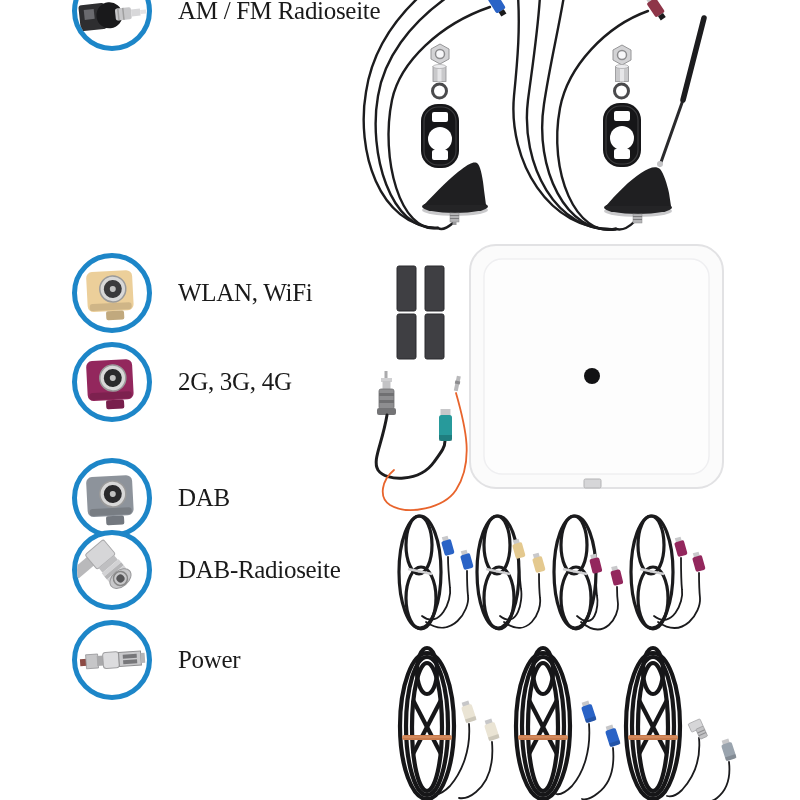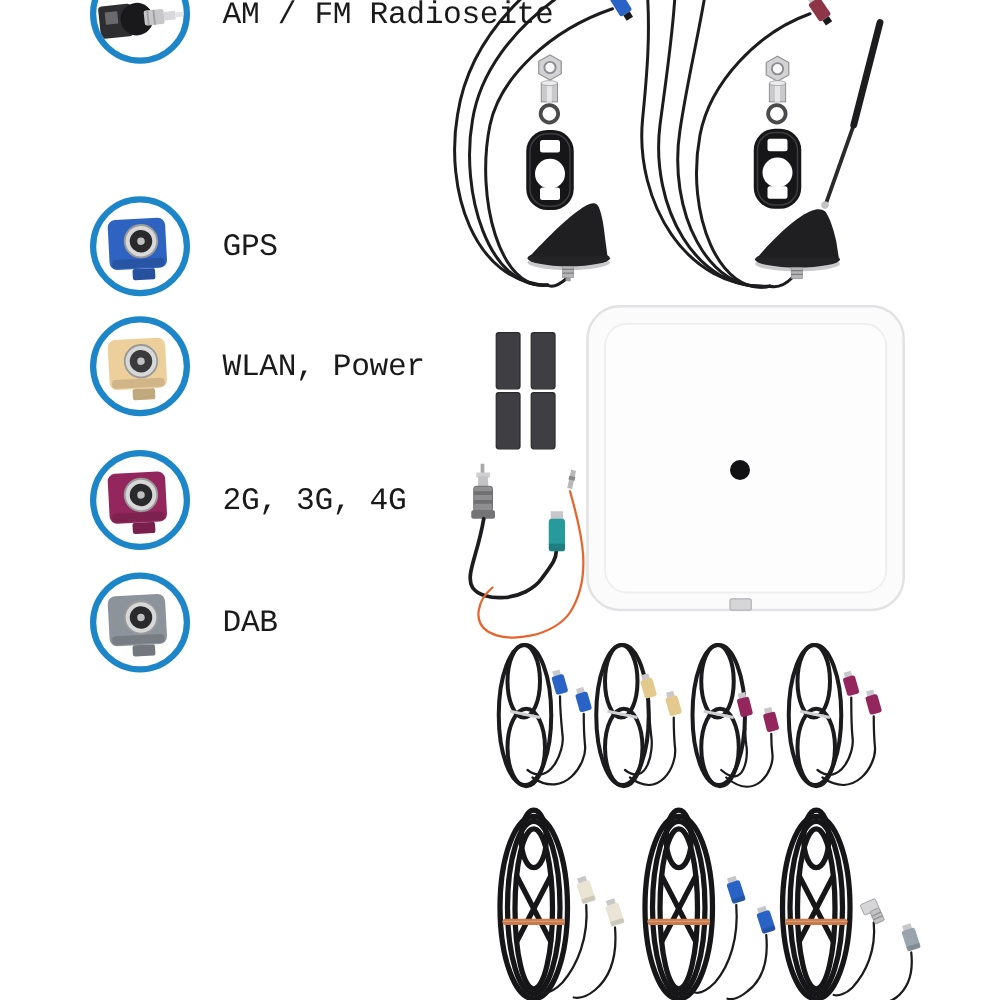--- a/index.html
+++ b/index.html
@@ -1,17 +1,17 @@
 <!DOCTYPE html>
 <html><head>
 <meta charset="utf-8">
 <style>
   html,body{margin:0;padding:0;background:#fff;}
   #page{position:relative;width:800px;height:800px;background:#fff;overflow:hidden;
-        font-family:Liberation Mono, monospace;}
+        font-family:Liberation Serif, serif;}
   #collage{position:absolute;left:0;top:0;width:800px;height:800px;}
   .legend-item{position:absolute;left:72px;height:80px;display:flex;align-items:center;gap:26px;}
   .icon-circle{width:70px;height:70px;border-radius:50%;border:5px solid #1d86c8;background:#fff;
                overflow:hidden;flex:0 0 auto;display:flex;align-items:center;justify-content:center;}
   .icon-circle svg{display:block;}
   .legend-label{font-size:25px;letter-spacing:-0.3px;color:#1a1a1a;white-space:nowrap;}
 </style>
 </head>
 <body>
 
@@ -326,55 +326,39 @@
         <line x1="46" y1="33" x2="46" y2="45" stroke="#9f9f9f" stroke-width="1.5"></line>
         <rect x="54" y="35.5" width="9" height="7" fill="#d8d8da"></rect>
         <rect x="63" y="37" width="6" height="4" fill="#e3e3e5"></rect>
       </g>
     </svg>
   </span>
   <span class="legend-label">AM / FM Radioseite</span>
 </div>
 
 
-<div class="legend-item" style="top:157px">
-  <span class="icon-circle" style="border-color: rgb(29, 134, 200);">
-    <svg width="70" height="70" viewBox="0 0 70 70">
-      <g transform="rotate(-3 35 35)">
-        <rect x="10" y="13" width="46" height="40" rx="6" fill="#2f63c1"></rect>
-        <rect x="12" y="45" width="42" height="7" rx="3" fill="#000000" opacity="0.15"></rect>
-        <circle cx="36" cy="31" r="13" fill="#d8d8d8" stroke="#9a9a9a" stroke-width="1.5"></circle>
-        <circle cx="36" cy="31" r="9" fill="#2a2a2c"></circle>
-        <circle cx="36" cy="31" r="3" fill="#c0c0c0"></circle>
-        <rect x="28" y="53" width="18" height="9" rx="2" fill="#2f63c1"></rect>
-        <rect x="28" y="53" width="18" height="9" rx="2" fill="#000000" opacity="0.18"></rect>
-      </g>
-    </svg>
-  </span>
-  <span class="legend-label">GPS</span>
-</div>
 
 <div class="legend-item" style="top:253px">
   <span class="icon-circle" style="border-color: rgb(29, 134, 200);">
     <svg width="70" height="70" viewBox="0 0 70 70">
       <g transform="rotate(-3 35 35)">
         <rect x="10" y="13" width="46" height="40" rx="6" fill="#eccf9a"></rect>
         <rect x="12" y="45" width="42" height="7" rx="3" fill="#000000" opacity="0.12"></rect>
         <circle cx="36" cy="31" r="13" fill="#d8d8d8" stroke="#9a9a9a" stroke-width="1.5"></circle>
         <circle cx="36" cy="31" r="9" fill="#3a3a3c"></circle>
         <circle cx="36" cy="31" r="3" fill="#c0c0c0"></circle>
         <rect x="28" y="53" width="18" height="9" rx="2" fill="#eccf9a"></rect>
         <rect x="28" y="53" width="18" height="9" rx="2" fill="#000000" opacity="0.18"></rect>
       </g>
     </svg>
   </span>
-  <span class="legend-label">WLAN, Power</span>
-</div>
-
-<div class="legend-item" style="top:360px">
+  <span class="legend-label">WLAN, WiFi</span>
+</div>
+
+<div class="legend-item" style="top:342px">
   <span class="icon-circle" style="border-color: rgb(29, 134, 200);">
     <svg width="70" height="70" viewBox="0 0 70 70">
       <g transform="rotate(-3 35 35)">
         <rect x="10" y="13" width="46" height="40" rx="6" fill="#93275d"></rect>
         <rect x="12" y="45" width="42" height="7" rx="3" fill="#000000" opacity="0.15"></rect>
         <circle cx="36" cy="31" r="13" fill="#d8d8d8" stroke="#9a9a9a" stroke-width="1.5"></circle>
         <circle cx="36" cy="31" r="9" fill="#2a2a2c"></circle>
         <circle cx="36" cy="31" r="3" fill="#c0c0c0"></circle>
         <rect x="28" y="53" width="18" height="9" rx="2" fill="#93275d"></rect>
         <rect x="28" y="53" width="18" height="9" rx="2" fill="#000000" opacity="0.18"></rect>
@@ -394,15 +378,51 @@
         <circle cx="36" cy="31" r="9" fill="#2a2a2c"></circle>
         <circle cx="36" cy="31" r="3" fill="#c0c0c0"></circle>
         <rect x="28" y="53" width="18" height="9" rx="2" fill="#8d939b"></rect>
         <rect x="28" y="53" width="18" height="9" rx="2" fill="#000000" opacity="0.18"></rect>
       </g>
     </svg>
   </span>
   <span class="legend-label">DAB</span>
 </div>
 
-
+<div class="legend-item" style="top:530px">
+  <span class="icon-circle" style="border-color: rgb(29, 134, 200);">
+    <svg width="70" height="70" viewBox="0 0 70 70">
+      <g transform="rotate(-40 35 35)">
+        <rect x="4" y="9" width="22" height="11" fill="#b9b9bb"></rect>
+        <rect x="24" y="6" width="24" height="19" rx="2" fill="#d6d6d8"></rect>
+        <rect x="24" y="6" width="24" height="19" rx="2" fill="none" stroke="#a8a8aa" stroke-width="1"></rect>
+        <rect x="26" y="25" width="20" height="6" fill="#bfbfc1"></rect>
+        <rect x="25" y="31" width="22" height="4" fill="#d2d2d4"></rect>
+        <rect x="25" y="35" width="22" height="4" fill="#b5b5b7"></rect>
+        <rect x="25" y="39" width="22" height="4" fill="#d2d2d4"></rect>
+        <ellipse cx="36" cy="47" rx="12" ry="8" fill="#c8c8ca" stroke="#98989a" stroke-width="1"></ellipse>
+        <circle cx="36" cy="47" r="7" fill="none" stroke="#888888" stroke-width="1.5"></circle>
+        <circle cx="36" cy="47" r="4" fill="#555557"></circle>
+      </g>
+    </svg>
+  </span>
+  <span class="legend-label">DAB-Radioseite</span>
+</div>
+
+<div class="legend-item" style="top:620px">
+  <span class="icon-circle" style="border-color: rgb(29, 134, 200);">
+    <svg width="70" height="70" viewBox="0 0 70 70">
+      <g transform="rotate(-4 35 35)">
+        <rect x="3" y="32" width="7" height="7" fill="#8c4a44"></rect>
+        <rect x="9" y="28" width="12" height="14" fill="#c6c6c8" stroke="#96969a" stroke-width="0.8"></rect>
+        <rect x="20" y="30" width="7" height="10" fill="#a9a9ab"></rect>
+        <rect x="26" y="27" width="16" height="16" rx="3" fill="#dcdcde" stroke="#a0a0a2" stroke-width="1"></rect>
+        <rect x="42" y="28" width="22" height="14" fill="#c9c9cb" stroke="#909092" stroke-width="1"></rect>
+        <rect x="46" y="30.5" width="14" height="4" fill="#77777a"></rect>
+        <rect x="46" y="36" width="14" height="4" fill="#77777a"></rect>
+        <rect x="64" y="30" width="4" height="10" fill="#b5b5b7"></rect>
+      </g>
+    </svg>
+  </span>
+  <span class="legend-label">Power</span>
+</div>
 
 </div>
 
 </body></html>

